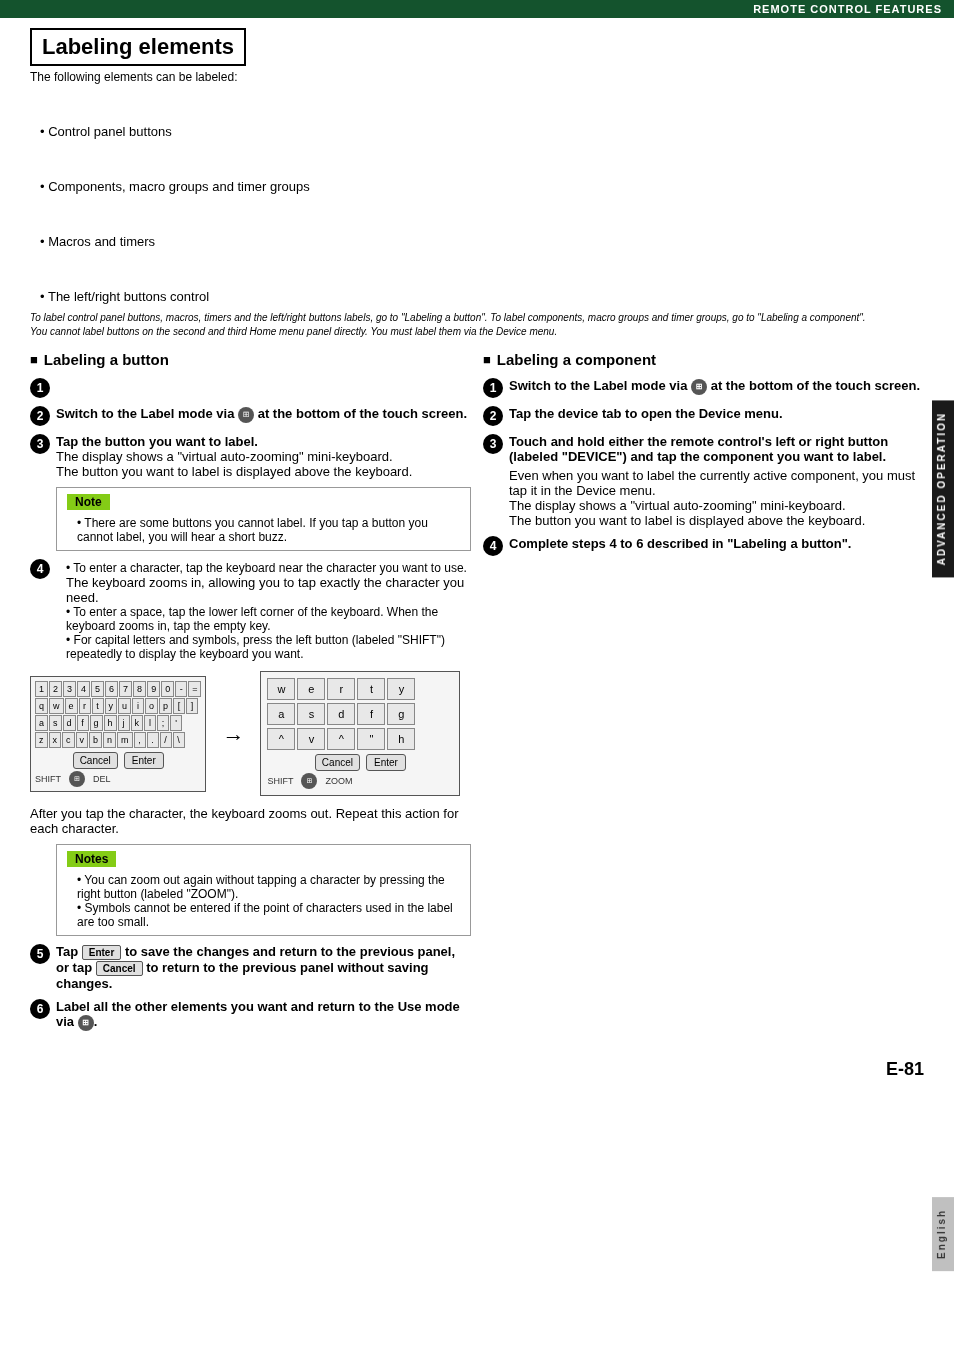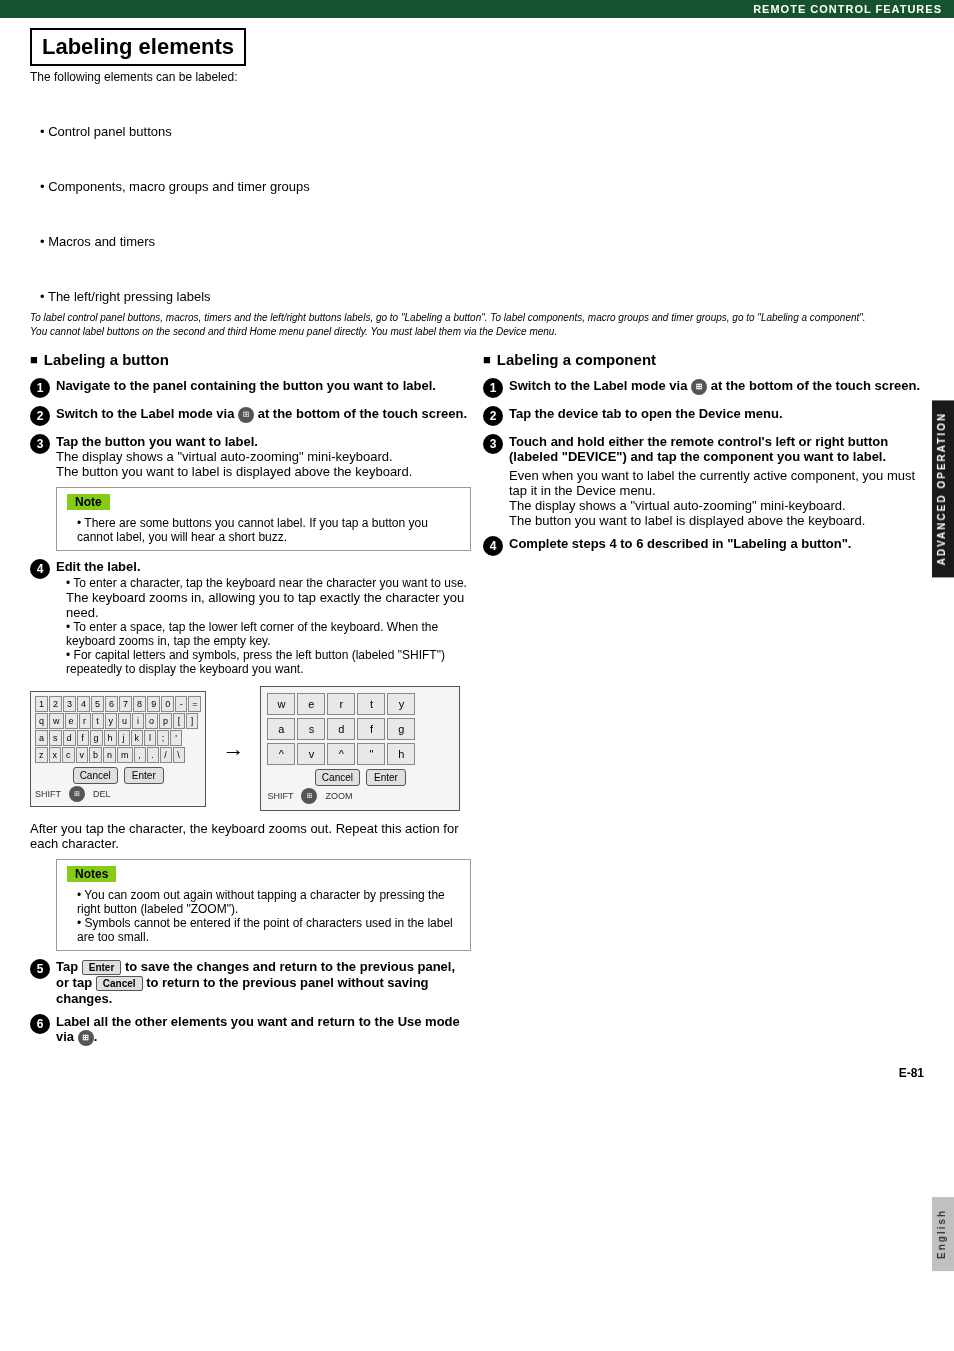--- a/index.html
+++ b/index.html
@@ -225,22 +225,22 @@
       text-orientation: mixed;
       transform: rotate(180deg);
       font-size: 10px;
       font-weight: bold;
       letter-spacing: 2px;
       padding: 12px 4px;
       text-align: center;
     }
     .page-number {
       text-align: right;
-      font-size: 12px;
-      margin-top: 12px;
+      font-size: 18px;
+      margin-top: 20px;
       font-weight: bold;
     }
     .inline-icon {
       display: inline-block;
       background: #555;
       color: #fff;
       border-radius: 50%;
       width: 16px;
       height: 16px;
       font-size: 8px;
@@ -278,35 +278,32 @@
 
   <div>
     <span class="page-title">Labeling elements</span>
   </div>
 
   <p class="intro-text">The following elements can be labeled:</p>
   <ul class="bullet-list">
     <li>Control panel buttons</li>
     <li>Components, macro groups and timer groups</li>
     <li>Macros and timers</li>
-    <li>The left/right pressing labels</li>
+    <li>The left/right buttons control</li>
   </ul>
   <p class="description-para">To label control panel buttons, macros, timers and the left/right buttons labels, go to "Labeling a button". To label components, macro groups and timer groups, go to "Labeling a component".</p>
   <p class="description-para">You cannot label buttons on the second and third Home menu panel directly. You must label them via the Device menu.</p>
 
   <div class="columns">
 
     <div class="column">
       <div class="section-title">Labeling a button</div>
 
       <div class="step">
         <span class="step-number">1</span>
-        <div class="step-content">
-          <span class="step-bold">Navigate to the panel containing the button you want to label.</span>
-        </div>
       </div>
 
       <div class="step">
         <span class="step-number">2</span>
         <div class="step-content">
           <span class="step-bold">Switch to the Label mode via</span>
           <span class="inline-icon">⊞</span>
           <span class="step-bold">at the bottom of the touch screen.</span>
         </div>
       </div>
@@ -322,21 +319,20 @@
       <div class="note-box">
         <div class="note-title">Note</div>
         <ul class="note-text">
           <li>There are some buttons you cannot label. If you tap a button you cannot label, you will hear a short buzz.</li>
         </ul>
       </div>
 
       <div class="step">
         <span class="step-number">4</span>
         <div class="step-content">
-          <div class="step-bold">Edit the label.</div>
           <ul class="note-text">
             <li>To enter a character, tap the keyboard near the character you want to use.
               <div class="step-normal">The keyboard zooms in, allowing you to tap exactly the character you need.</div>
             </li>
             <li>To enter a space, tap the lower left corner of the keyboard. When the keyboard zooms in, tap the empty key.</li>
             <li>For capital letters and symbols, press the left button (labeled "SHIFT") repeatedly to display the keyboard you want.</li>
           </ul>
         </div>
       </div>
 

